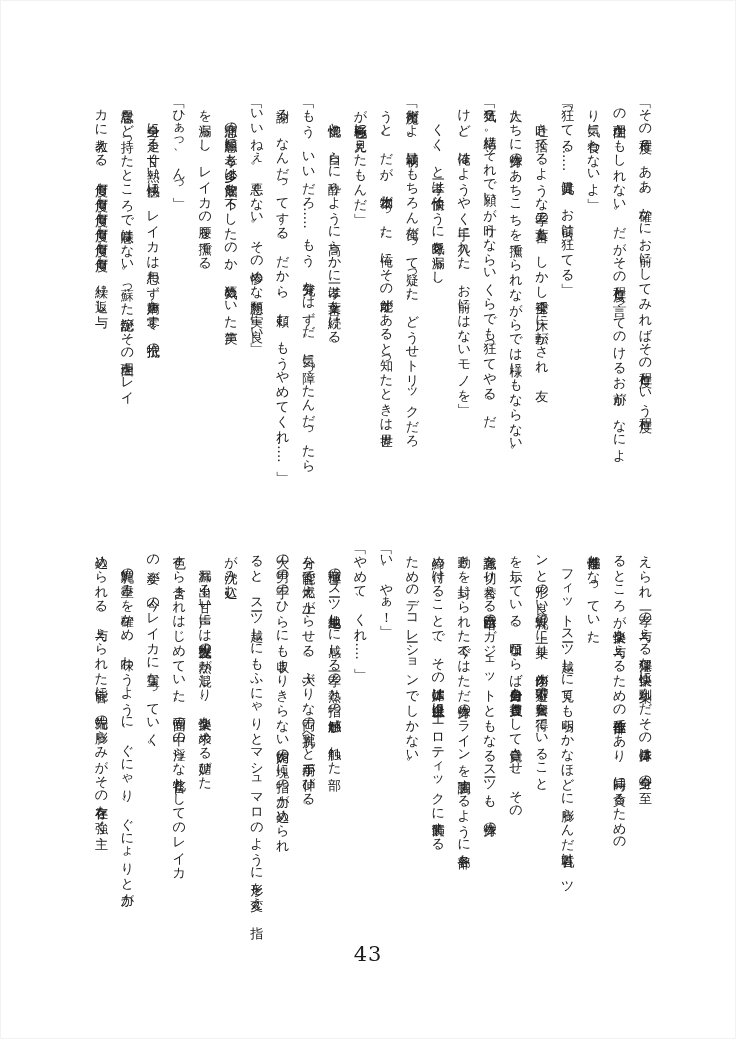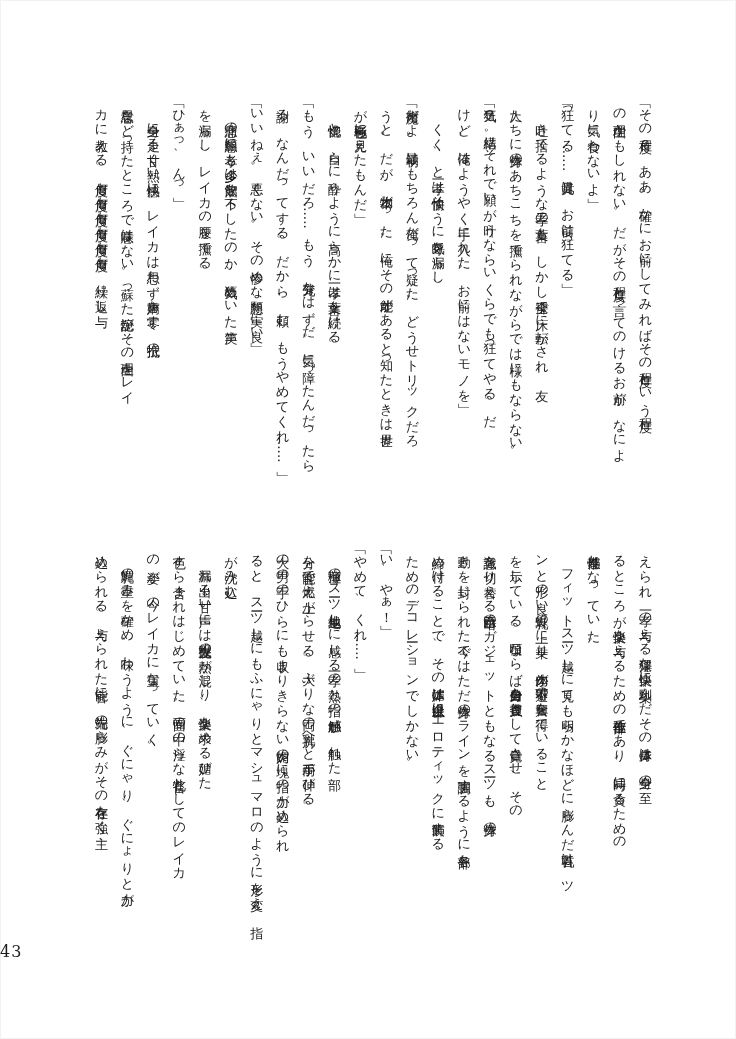--- a/index.html
+++ b/index.html
@@ -37,22 +37,22 @@
   .tier p.indent {
     text-indent: 1.05em;
   }
   #tier-top { top: 100px; }
   #tier-bottom { top: 546px; }
   .page-number {
     position: absolute;
     top: 942px;
     left: 0;
     width: 100%;
-    text-align: left;
-    font-size: 16px;
+    text-align: center;
+    font-size: 21px;
     letter-spacing: 1px;
     color: var(--text-color, #1c1c1c);
   }
 </style>
 </head>
 <body>
 
 <div class="page">
   <div class="tier" id="tier-top">
       <p class="">「その程度？　ああ、確かにお前にしてみればその程度という程度</p>

